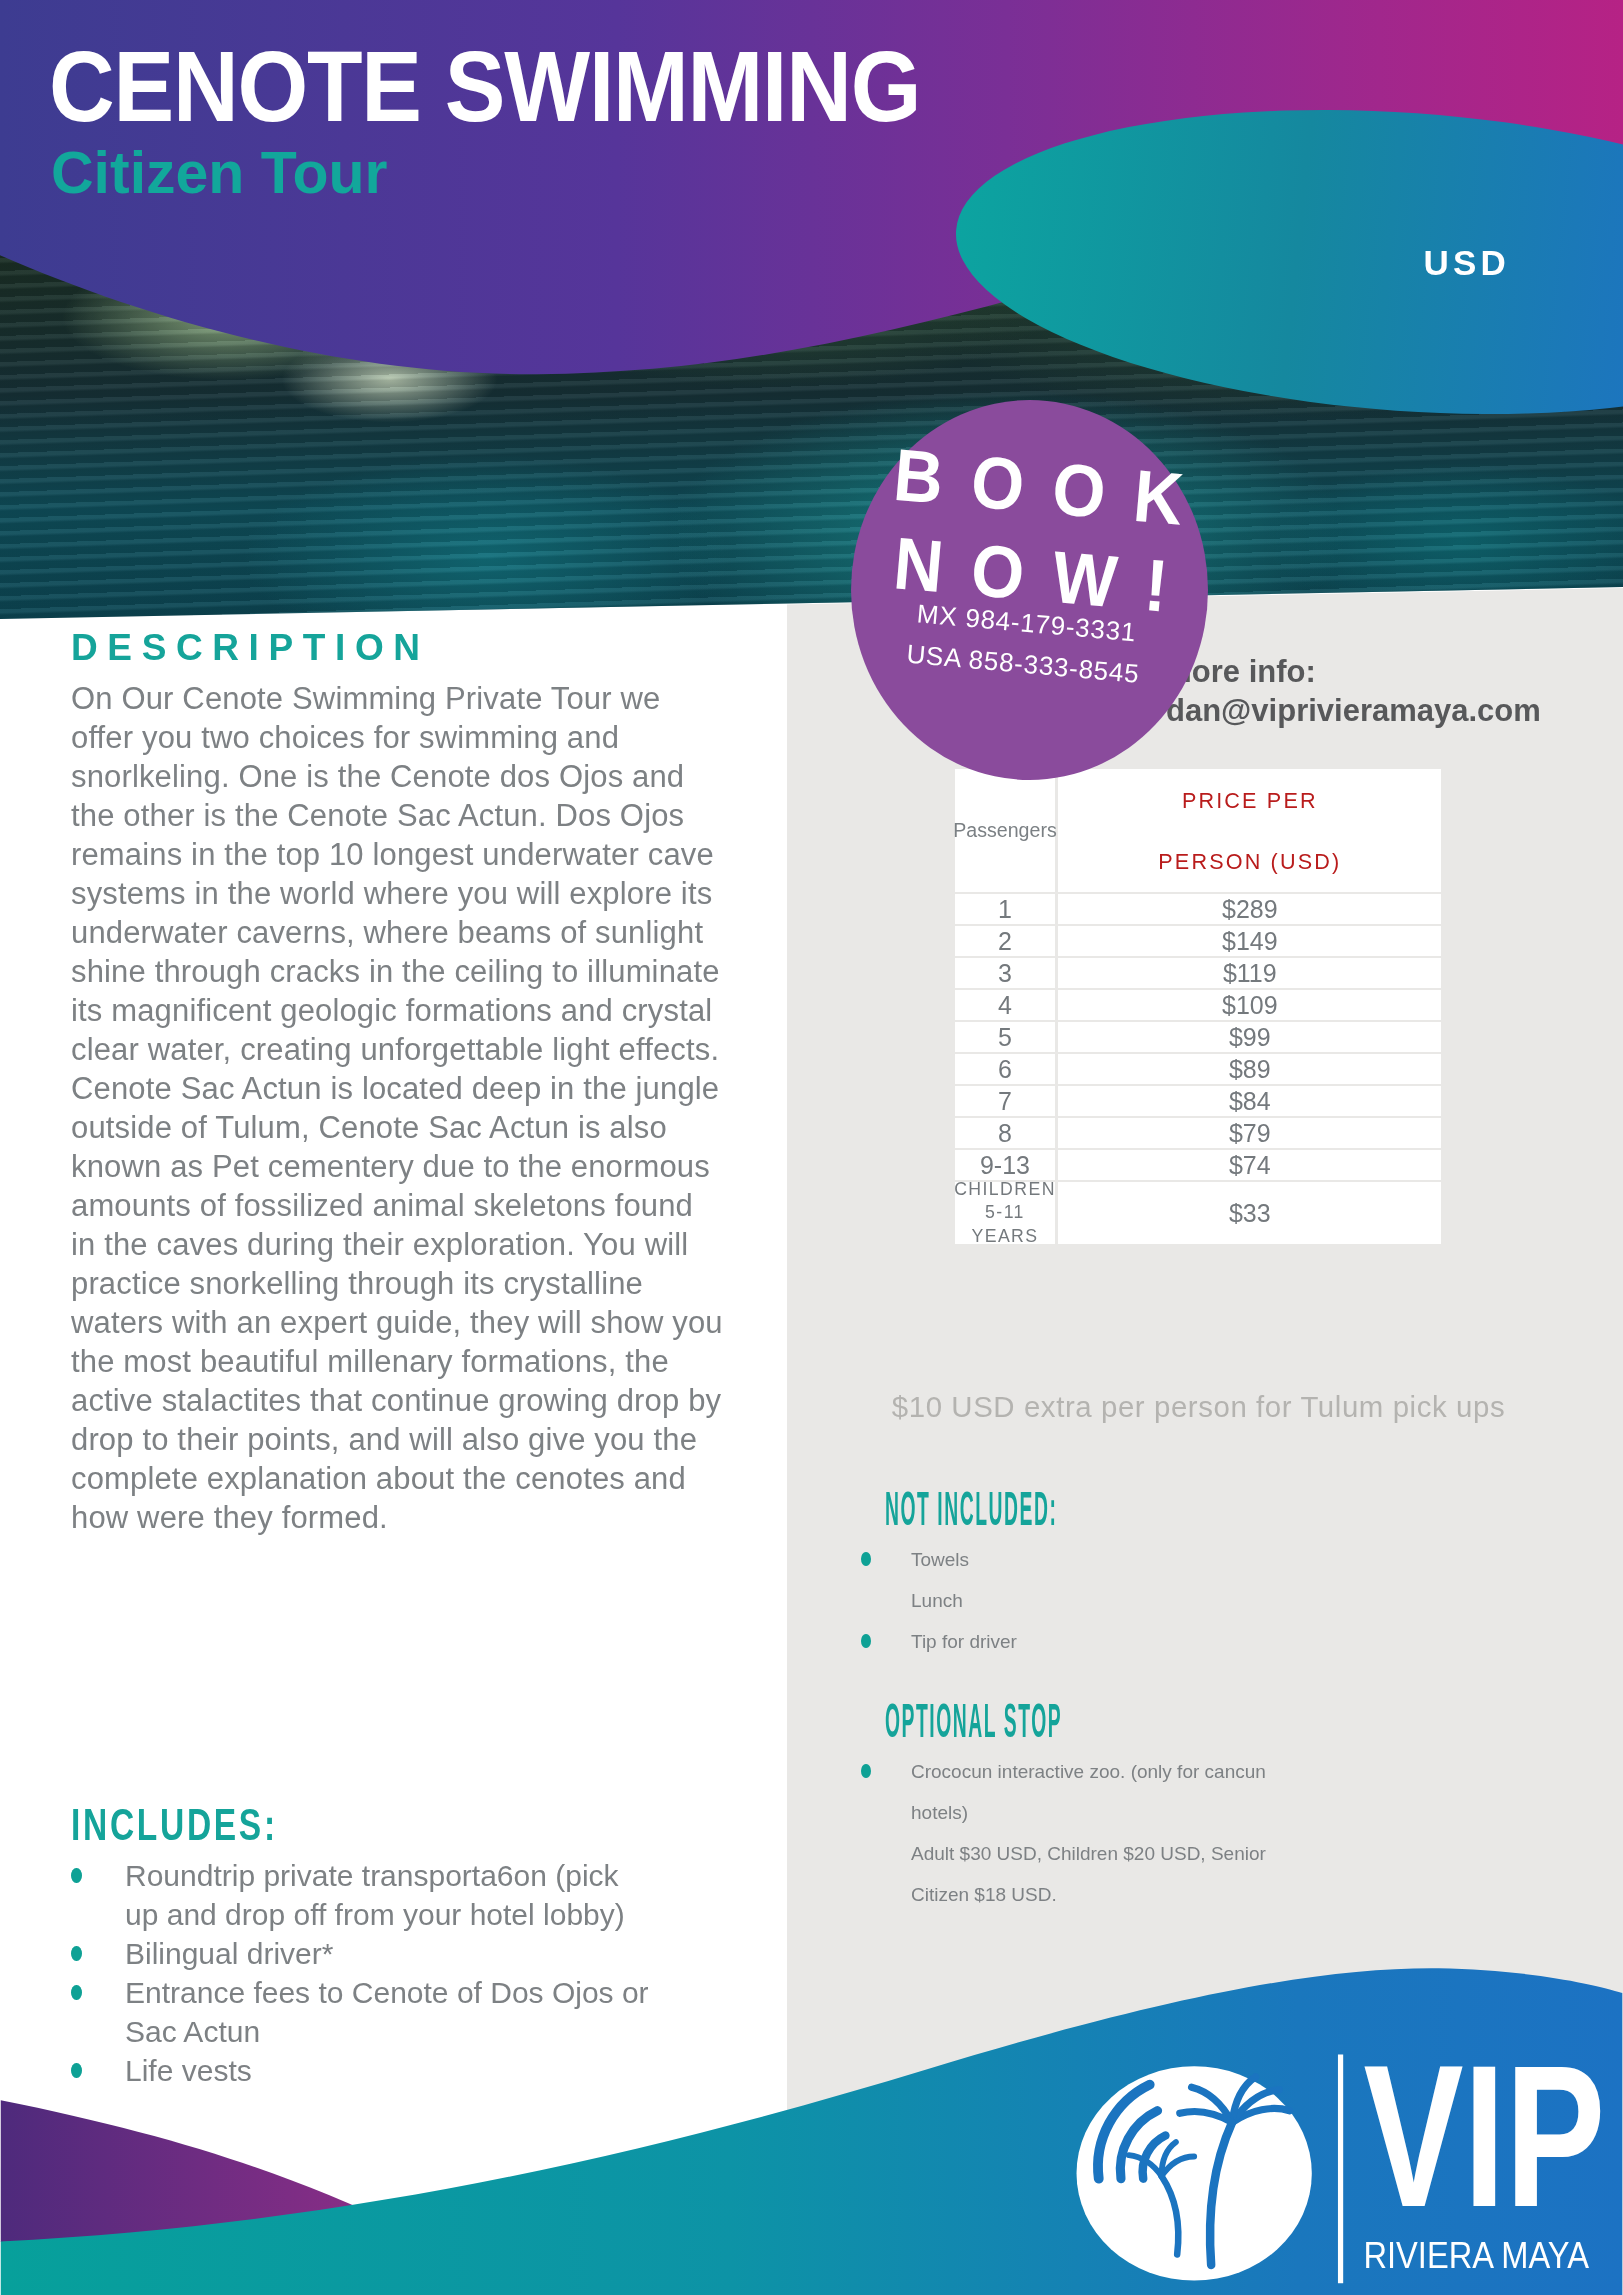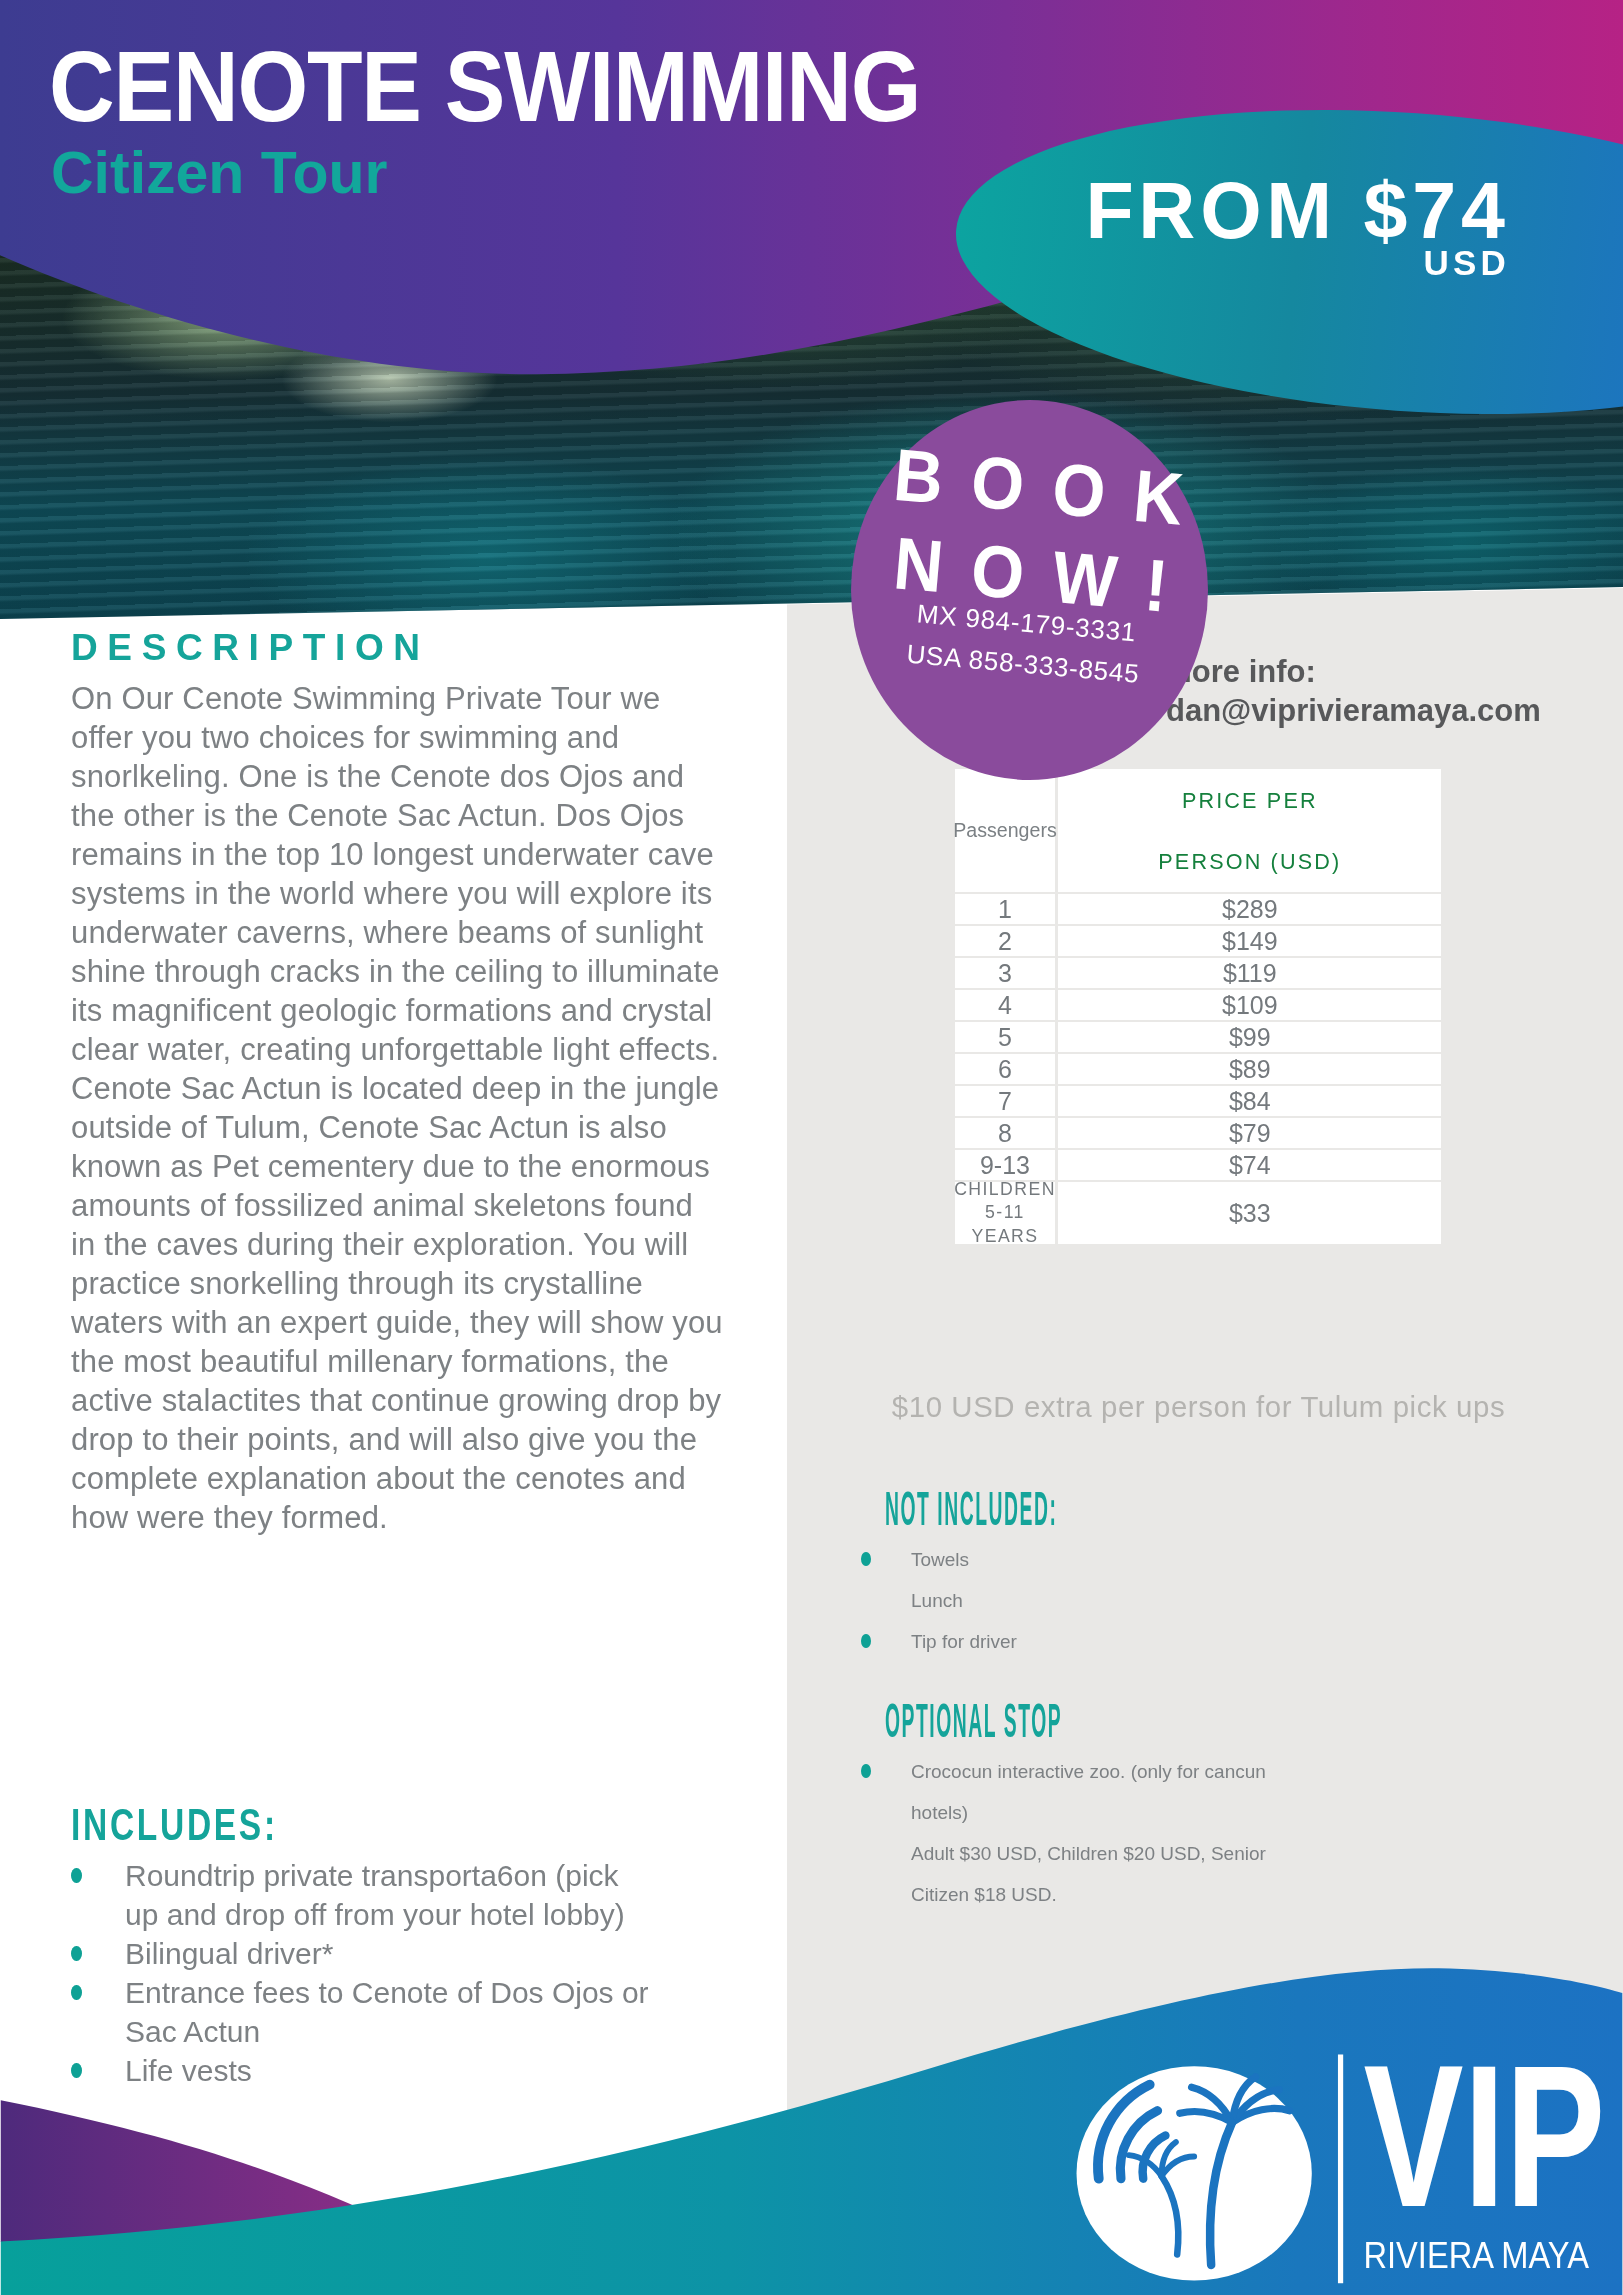--- a/index.html
+++ b/index.html
@@ -52,21 +52,21 @@
   .contact{position:absolute;left:1166px;top:652px;color:#57585a;font-size:31px;font-weight:700;line-height:39px;}
 
   
   .ptable{position:absolute;left:955px;top:769px;width:487px;}
   .prow{display:flex;margin-bottom:2px;}
   .pcell{background:#ffffff;color:#74797d;display:flex;align-items:center;justify-content:center;text-align:center;}
   .c1{width:100px;margin-right:3.3px;}
   .c2{width:383px;}
   .phead{height:123px;}
   .phead .c1{font-size:19.6px;color:#7b8084;}
-  .phead .c2{font-size:21.6px;letter-spacing:.1em;line-height:61px;color:#15803d;text-align:center;}
+  .phead .c2{font-size:21.6px;letter-spacing:.1em;line-height:61px;color:#b91c1c;text-align:center;}
   .pdata{height:30px;}
   .pdata .pcell{font-size:25px;}
   .pchild{height:62px;}
   .pchild .c1{font-size:17.7px;letter-spacing:.08em;line-height:23.6px;}
   .pchild .c2{font-size:25px;}
   .tnote{position:absolute;left:787px;top:1390px;width:823px;text-align:center;color:#b4b3b0;
     font-size:29.4px;letter-spacing:.02em;}
 
   
   .sechead{position:absolute;color:#15a49a;font-weight:700;white-space:nowrap;transform-origin:left top;}
@@ -113,21 +113,20 @@
         <stop offset="1" stop-color="#b62285"></stop>
       </linearGradient>
     </defs>
     <path d="M0,0 H2481 V230 C2250,300 2000,330 1720,410 C1430,492 1150,570 820,572 C520,574 220,486 0,390 Z" fill="url(#hdrg)"></path>
   </svg>
 
   <div class="blob"></div>
 
   <div class="hdr-title">CENOTE SWIMMING</div>
   <div class="hdr-sub">Citizen Tour</div>
-  <div class="price-from">FROM $74</div>
   <div class="price-usd">USD</div>
 
   <div class="sechead h-desc">DESCRIPTION</div>
   <div class="desc-body">On Our Cenote Swimming Private Tour we offer you two choices for swimming and snorlkeling. One is the Cenote dos Ojos and the other is the Cenote Sac Actun. Dos Ojos remains in the top 10 longest underwater cave systems in the world where you will explore its underwater caverns, where beams of sunlight shine through cracks in the ceiling to illuminate its magnificent geologic formations and crystal clear water, creating unforgettable light effects.  Cenote Sac Actun is located deep in the jungle outside of Tulum, Cenote Sac Actun is also known as Pet cementery due to the enormous amounts of fossilized animal skeletons found in the caves during their exploration. You will practice snorkelling through its crystalline waters with an expert guide, they will show you the most beautiful millenary formations, the active stalactites that continue growing drop by drop to their points, and will also give you the complete explanation about the cenotes and how were they formed.</div>
 
   <div class="sechead h-incl">INCLUDES:</div>
   <div class="blist bl-left l-includes">
     <div class="bline"><span class="dot"></span><span>Roundtrip private transporta6on (pick</span></div>
     <div class="bline"><span>up and drop off from your hotel lobby)</span></div>
     <div class="bline"><span class="dot"></span><span>Bilingual driver*</span></div>

